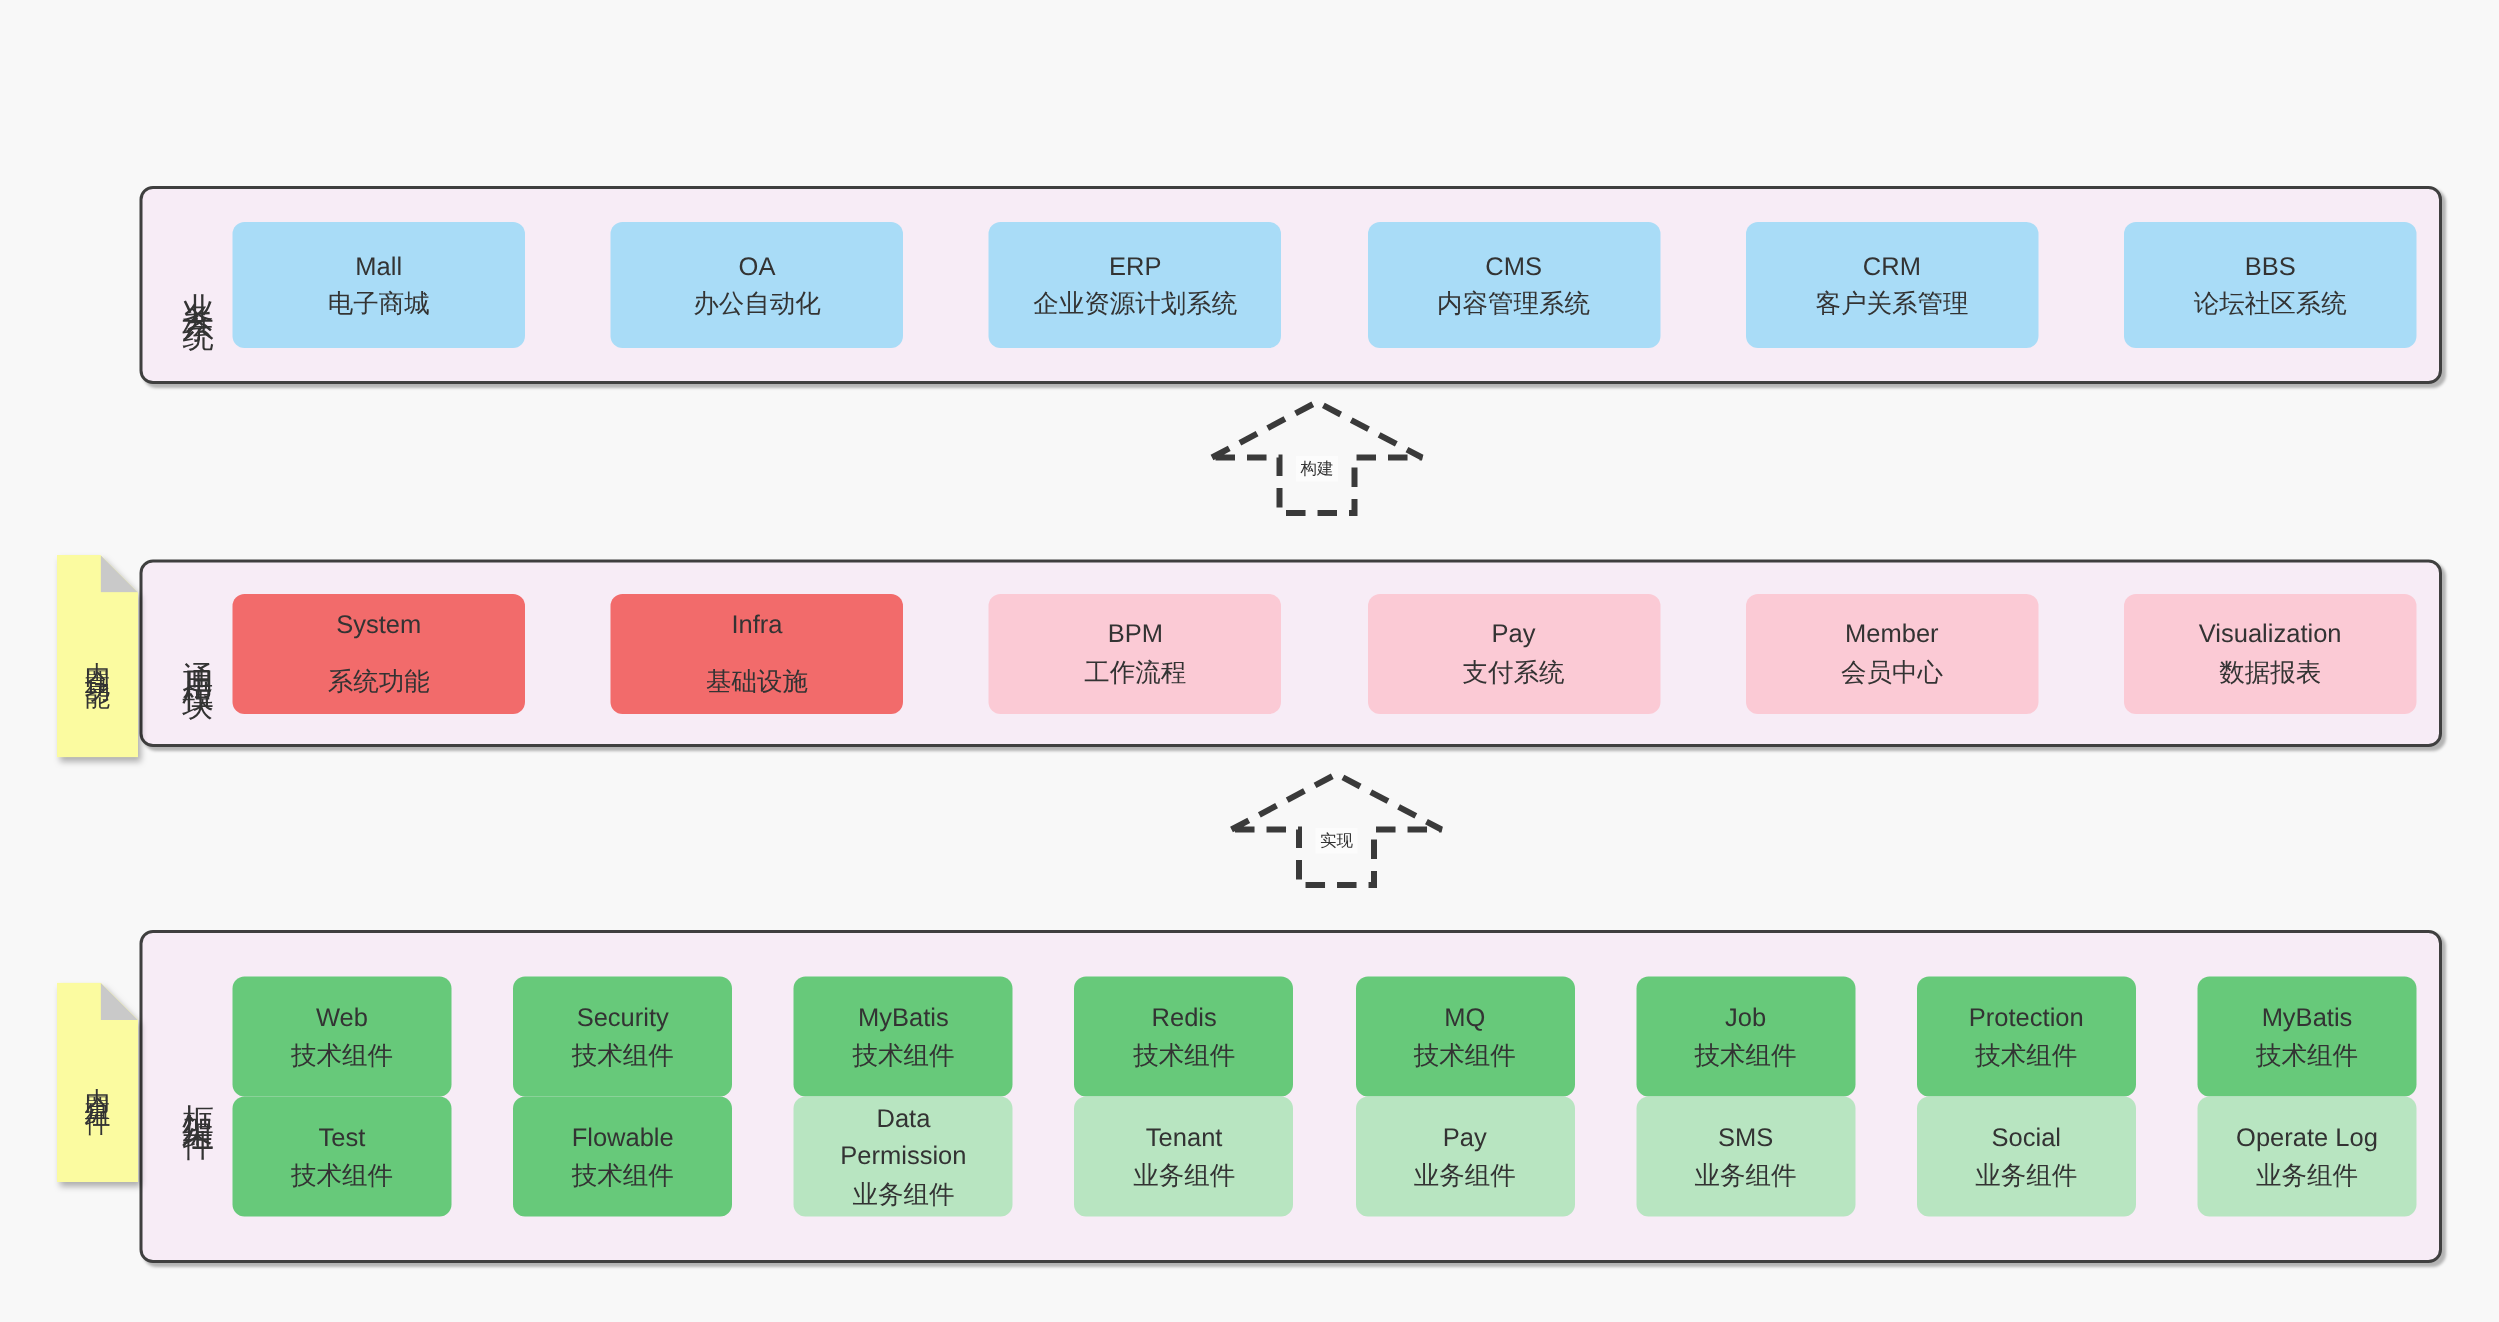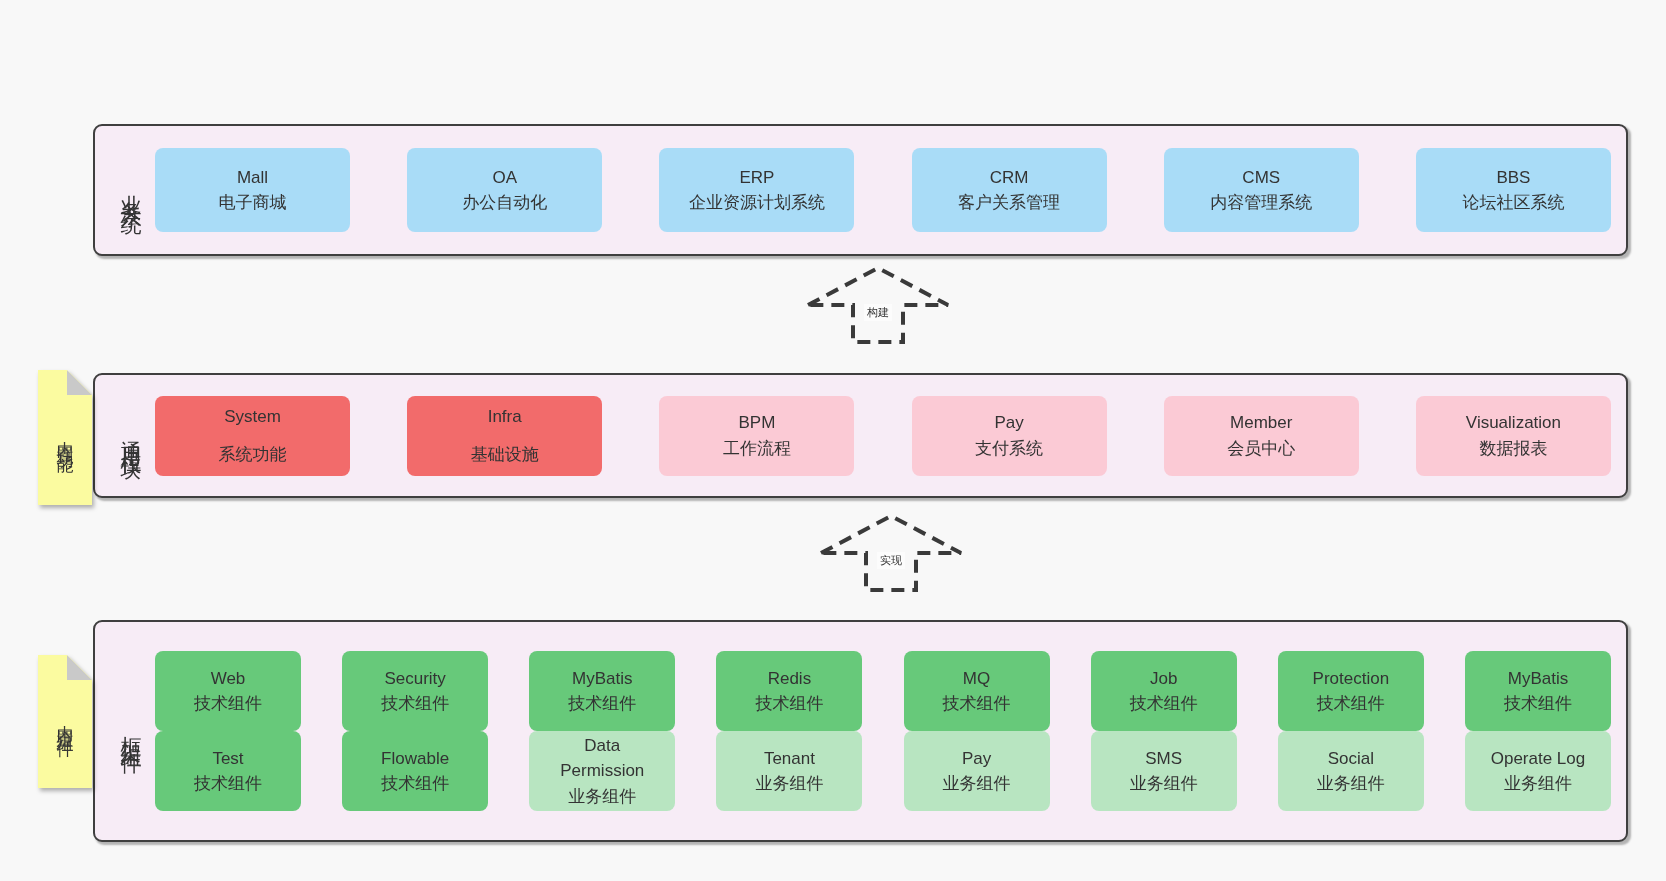--- a/index.html
+++ b/index.html
@@ -94,26 +94,26 @@
         </div>
         <div class="box blue">
           <div>OA</div>
           <div>办公自动化</div>
         </div>
         <div class="box blue">
           <div>ERP</div>
           <div>企业资源计划系统</div>
         </div>
         <div class="box blue">
+          <div>CMS</div>
+          <div>内容管理系统</div>
+        </div>
+        <div class="box blue">
           <div>CRM</div>
           <div>客户关系管理</div>
-        </div>
-        <div class="box blue">
-          <div>CMS</div>
-          <div>内容管理系统</div>
         </div>
         <div class="box blue">
           <div>BBS</div>
           <div>论坛社区系统</div>
         </div>
       </div>
   </section>
 
   <div class="arrow arrow-1">
     <svg viewBox="0 0 146 82">

